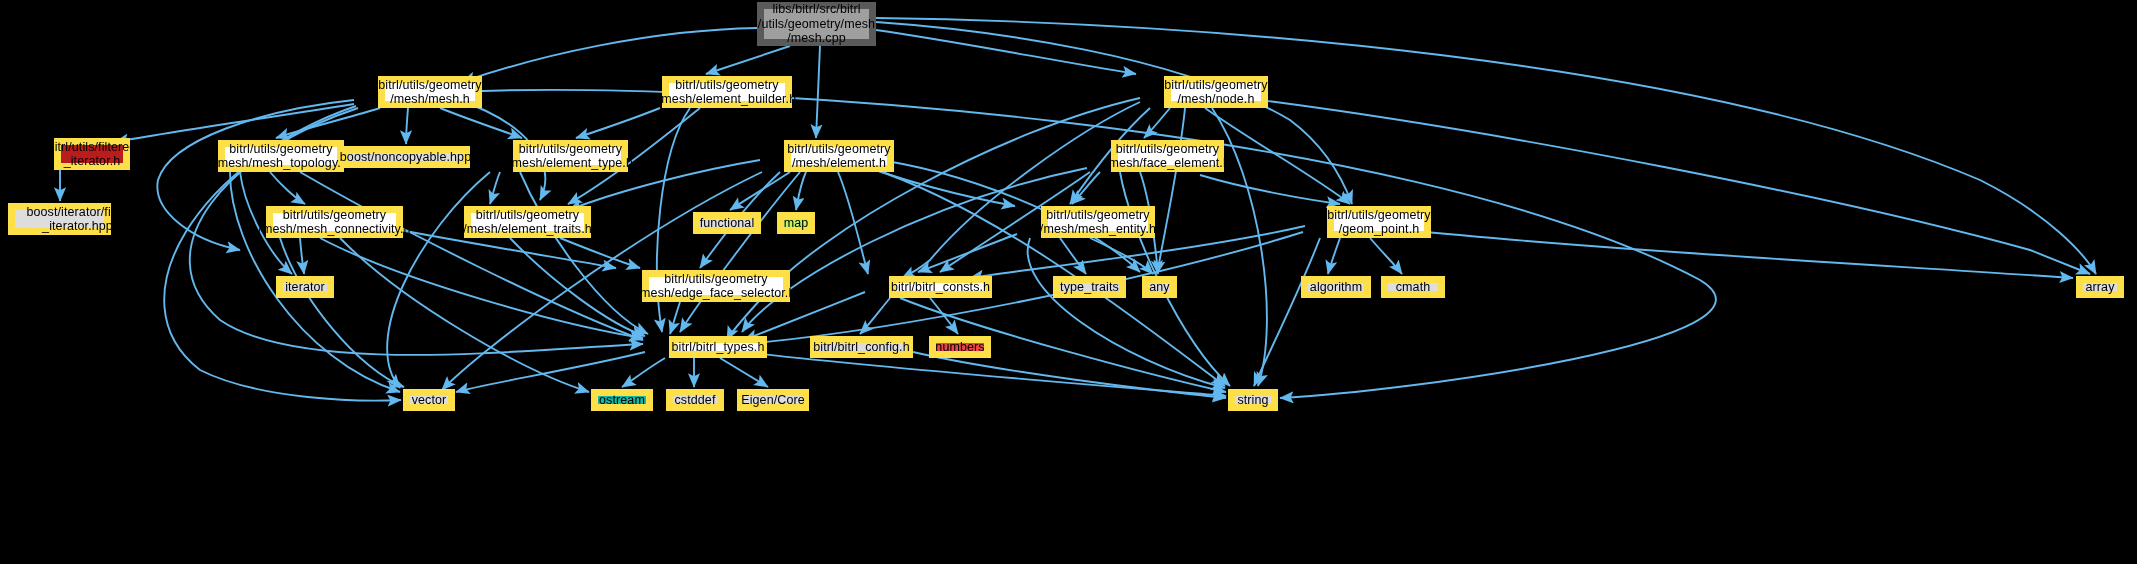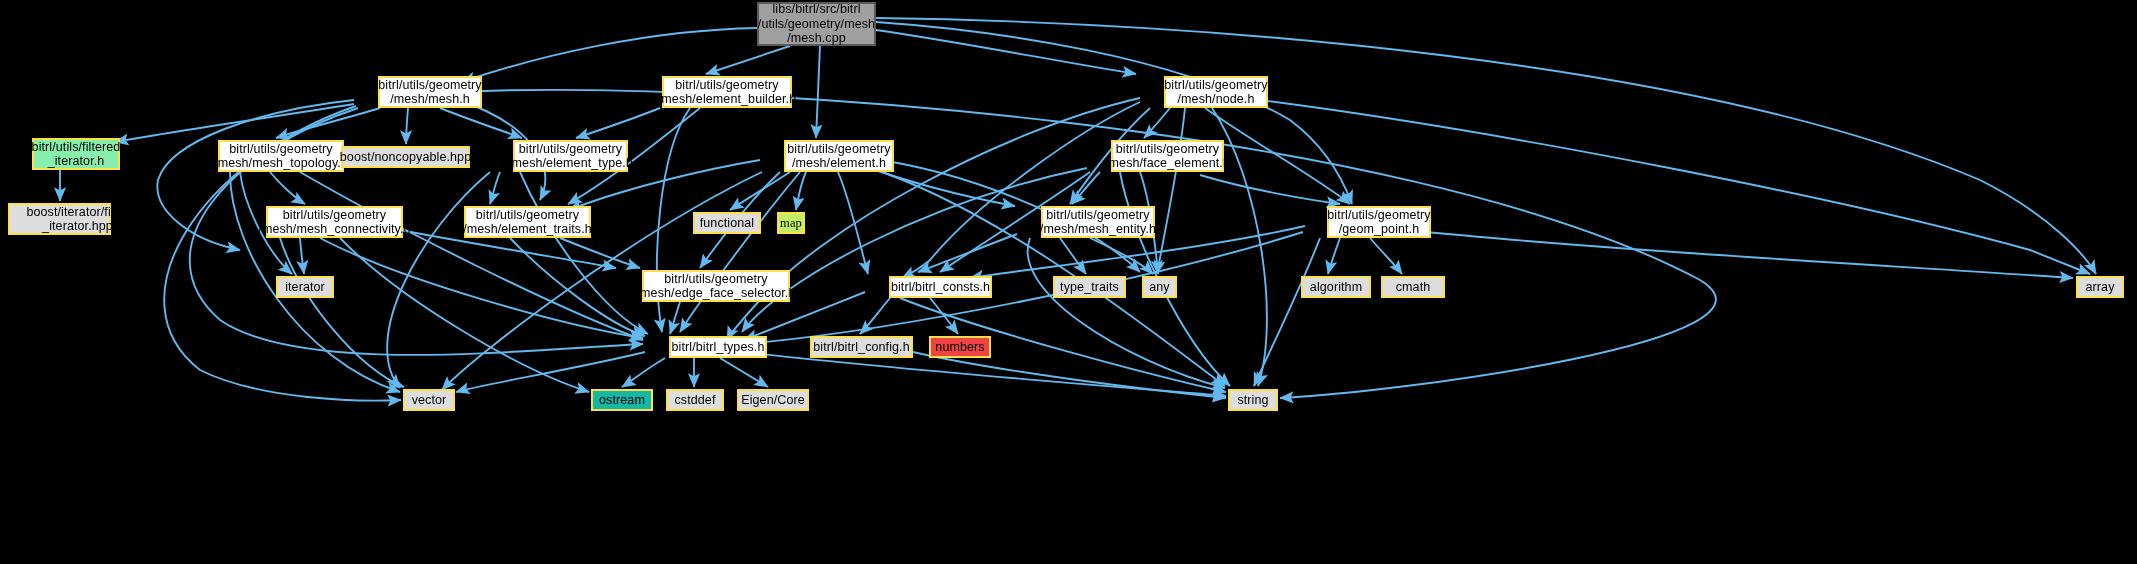--- a/index.html
+++ b/index.html
@@ -1,20 +1,20 @@
 <!DOCTYPE html>
 <html><head>
 <meta charset="utf-8">
 <title>Include dependency graph</title>
 <style>
   html,body{margin:0;padding:0;background:#000;}
   #stage{position:relative;width:2137px;height:564px;background:#000;overflow:hidden;
          font-family:"Liberation Sans","DejaVu Sans",sans-serif;}
   #edges{position:absolute;left:0;top:0;width:2137px;height:564px;}
-  .node{position:absolute;box-sizing:border-box;border:2px solid #fde047;
+  .node{position:absolute;box-sizing:border-box;border:7px solid #fde047;
         display:flex;align-items:center;justify-content:center;text-align:center;
         color:#000;font-size:12.5px;line-height:14.5px;letter-spacing:0.1px;
         white-space:pre-line;}
   .node.white{background:#ffffff;margin-left:24px;}
   .node.gray{background:#dddddd;}
   .node.root{background:#9f9f9f;border-color:#5a5a5a;}
 </style>
 </head>
 <body>
 
@@ -109,39 +109,39 @@
   <div id="node-layer">
       <div class="node root" style="left: 757px; top: 2px; width: 119px; height: 44px; background: rgb(159, 159, 159);">libs/bitrl/src/bitrl
 /utils/geometry/mesh
 /mesh.cpp</div>
       <div class="node white" style="left: 354px; top: 76px; width: 104px; height: 32px; background: rgb(255, 255, 255);">bitrl/utils/geometry
 /mesh/mesh.h</div>
       <div class="node white" style="left: 638px; top: 76px; width: 130px; height: 32px; background: rgb(255, 255, 255);">bitrl/utils/geometry
 /mesh/element_builder.h</div>
       <div class="node white" style="left: 1140px; top: 76px; width: 104px; height: 32px; background: rgb(255, 255, 255);">bitrl/utils/geometry
 /mesh/node.h</div>
-      <div class="node white" style="left: 8px; top: 138px; width: 88px; height: 32px; background: #86efac;">bitrl/utils/filtered
+      <div class="node white" style="left: 30px; top: 138px; width: 76px; height: 32px; background: #b91c1c;">bitrl/utils/filtered
 _iterator.h</div>
       <div class="node white" style="left: 194px; top: 140px; width: 126px; height: 32px; background: rgb(255, 255, 255);">bitrl/utils/geometry
 /mesh/mesh_topology.h</div>
       <div class="node gray" style="left: 341px; top: 146px; width: 129px; height: 22px; background: rgb(221, 221, 221);">boost/noncopyable.hpp</div>
       <div class="node white" style="left: 489px; top: 140px; width: 115px; height: 32px; background: rgb(255, 255, 255);">bitrl/utils/geometry
 /mesh/element_type.h</div>
       <div class="node white" style="left: 760px; top: 140px; width: 110px; height: 32px; background: rgb(255, 255, 255);">bitrl/utils/geometry
 /mesh/element.h</div>
       <div class="node white" style="left: 1087px; top: 140px; width: 113px; height: 32px; background: rgb(255, 255, 255);">bitrl/utils/geometry
 /mesh/face_element.h</div>
       <div class="node gray" style="left: 8px; top: 203px; width: 103px; height: 32px; background: rgb(221, 221, 221); padding-left: 36px;">boost/iterator/filter
 _iterator.hpp</div>
       <div class="node white" style="left: 242px; top: 206px; width: 137px; height: 32px; background: rgb(255, 255, 255);">bitrl/utils/geometry
 /mesh/mesh_connectivity.h</div>
       <div class="node white" style="left: 440px; top: 206px; width: 127px; height: 32px; background: rgb(255, 255, 255);">bitrl/utils/geometry
 /mesh/element_traits.h</div>
       <div class="node gray" style="left: 693px; top: 212px; width: 68px; height: 22px; background: rgb(221, 221, 221);">functional</div>
-      <div class="node gray" style="left: 777px; top: 212px; width: 28px; height: 22px; background: #bef264; font-family: Liberation Serif, serif;">map</div>
+      <div class="node gray" style="left: 777px; top: 212px; width: 38px; height: 22px; background: #bef264;">map</div>
       <div class="node white" style="left: 1017px; top: 206px; width: 114px; height: 32px; background: rgb(255, 255, 255);">bitrl/utils/geometry
 /mesh/mesh_entity.h</div>
       <div class="node white" style="left: 1303px; top: 206px; width: 104px; height: 32px; background: rgb(255, 255, 255);">bitrl/utils/geometry
 /geom_point.h</div>
       <div class="node gray" style="left: 276px; top: 276px; width: 58px; height: 22px; background: rgb(221, 221, 221);">iterator</div>
       <div class="node white" style="left: 618px; top: 270px; width: 148px; height: 32px; background: rgb(255, 255, 255);">bitrl/utils/geometry
 /mesh/edge_face_selector.h</div>
       <div class="node white" style="left: 865px; top: 276px; width: 103px; height: 22px; background: rgb(255, 255, 255);">bitrl/bitrl_consts.h</div>
       <div class="node gray" style="left: 1053px; top: 276px; width: 73px; height: 22px; background: rgb(221, 221, 221);">type_traits</div>
       <div class="node gray" style="left: 1142px; top: 276px; width: 35px; height: 22px; background: rgb(221, 221, 221);">any</div>

